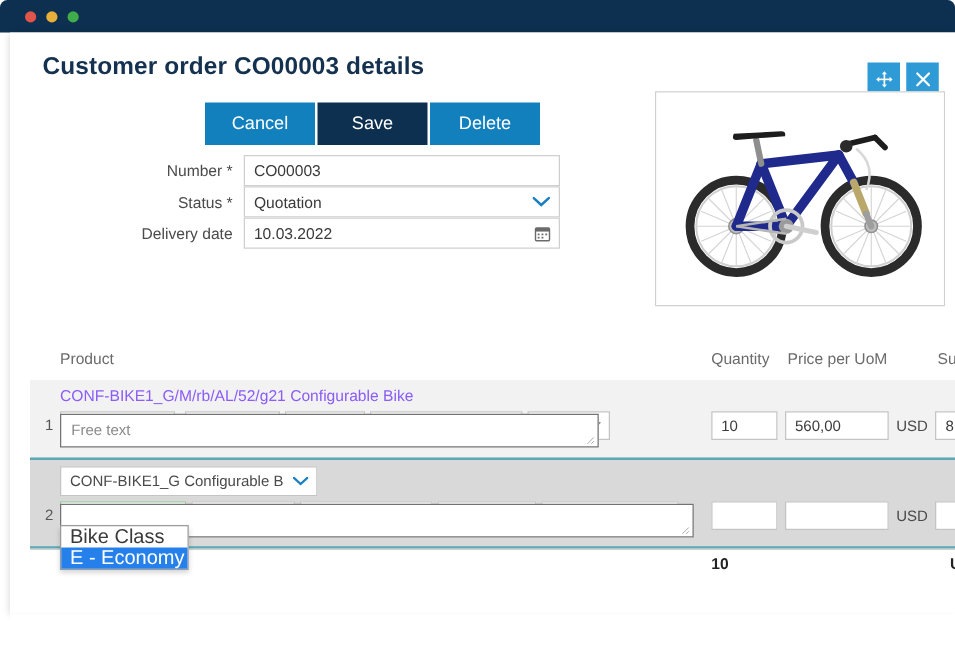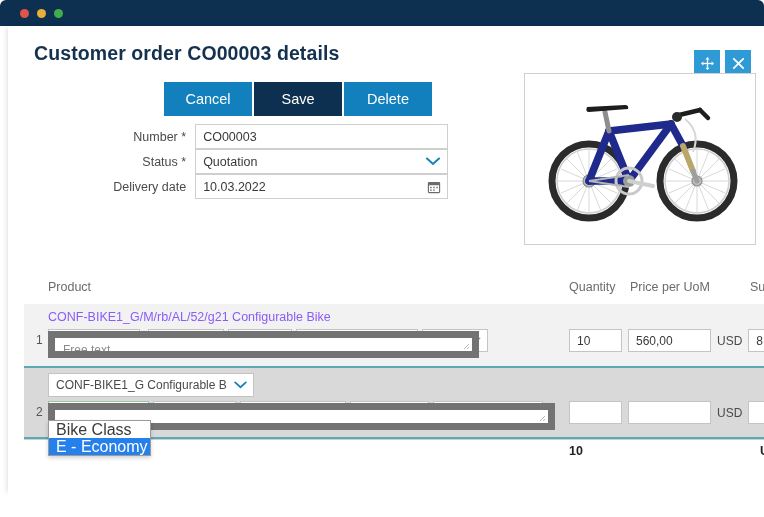--- a/index.html
+++ b/index.html
@@ -141,21 +141,21 @@
     height: 23px; border: 1px solid #c4c4c4; background: #fff;
     display: inline-flex; align-items: center; gap: 4px;
     padding: 0 6px 0 7px;
     font-size: 12px; color: #4a4a4a; white-space: nowrap;
     cursor: pointer;
   }
   .sel .lbl { overflow: hidden; }
   .sel .cv { margin-left: auto; display: flex; padding-left: 3px; }
 
   .freetext {
-    border: 7px solid #737373; background: #fff; height: 27px;
+    border: 1px solid #737373; background: #fff; height: 27px;
     font-size: 12px; color: #8a8a8a; padding: 5px 0 0 8px;
     position: relative; overflow: hidden;
   }
   .resize {
     position: absolute; right: 2px; bottom: 1px;
     width: 8px; height: 8px;
   }
 
   .numinput {
     height: 23px; border: 1px solid #c4c4c4; background: #fff;

